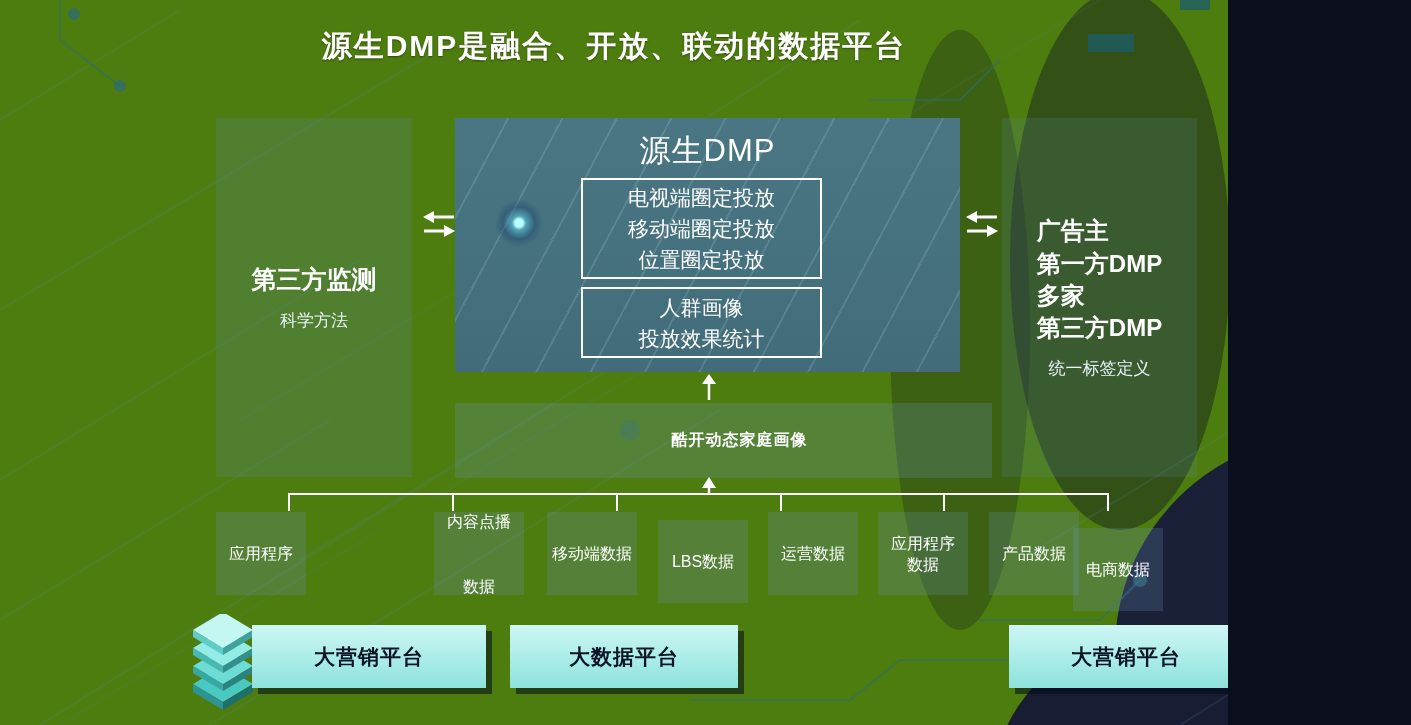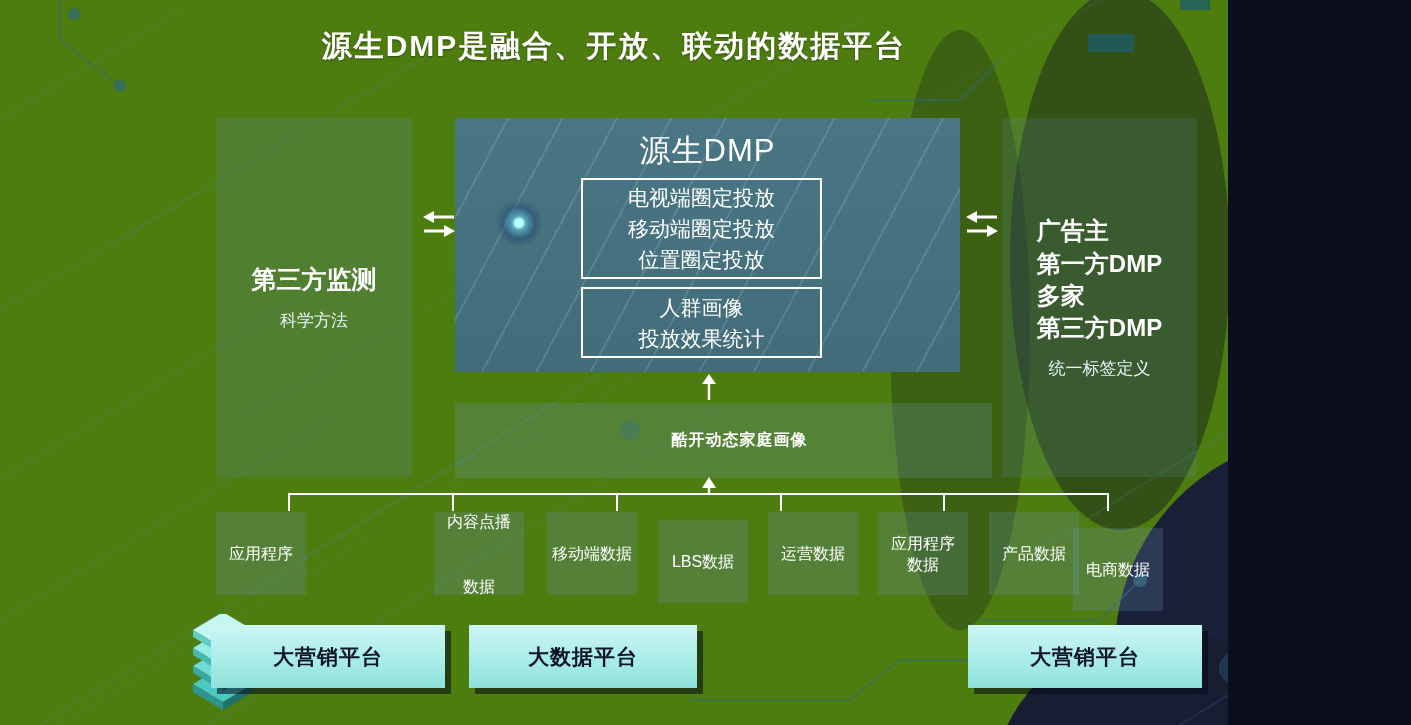--- a/index.html
+++ b/index.html
@@ -70,20 +70,21 @@
   .ds1{left:216px;} .ds2{left:326px;} .ds3{left:434px;gap:44px;}
   .ds4{left:547px;} .ds5{left:658px;margin-top:8px;} .ds6{left:768px;}
   .ds7{left:878px;} .ds8{left:989px;} .ds9{left:1073px;margin-top:16px;}
   
   .platform-box{
     position:absolute;top:625px;height:63px;
     background:linear-gradient(180deg,#cef6f4 0%,#a9ece8 55%,#8fe1db 100%);
     color:#0c1526;font-size:21px;font-weight:bold;letter-spacing:1px;
     display:flex;align-items:center;justify-content:center;
     box-shadow:6px 6px 0 rgba(4,9,22,0.55);
+    margin-left:41px;
   }
   .pf1{left:211px;width:234px;}
   .pf2{left:469px;width:228px;}
   .pf3{left:715px;width:234px;}
   .pf4{left:968px;width:234px;}
   
   .icon-abs{position:absolute;}
 </style>
 </head>
 <body>

